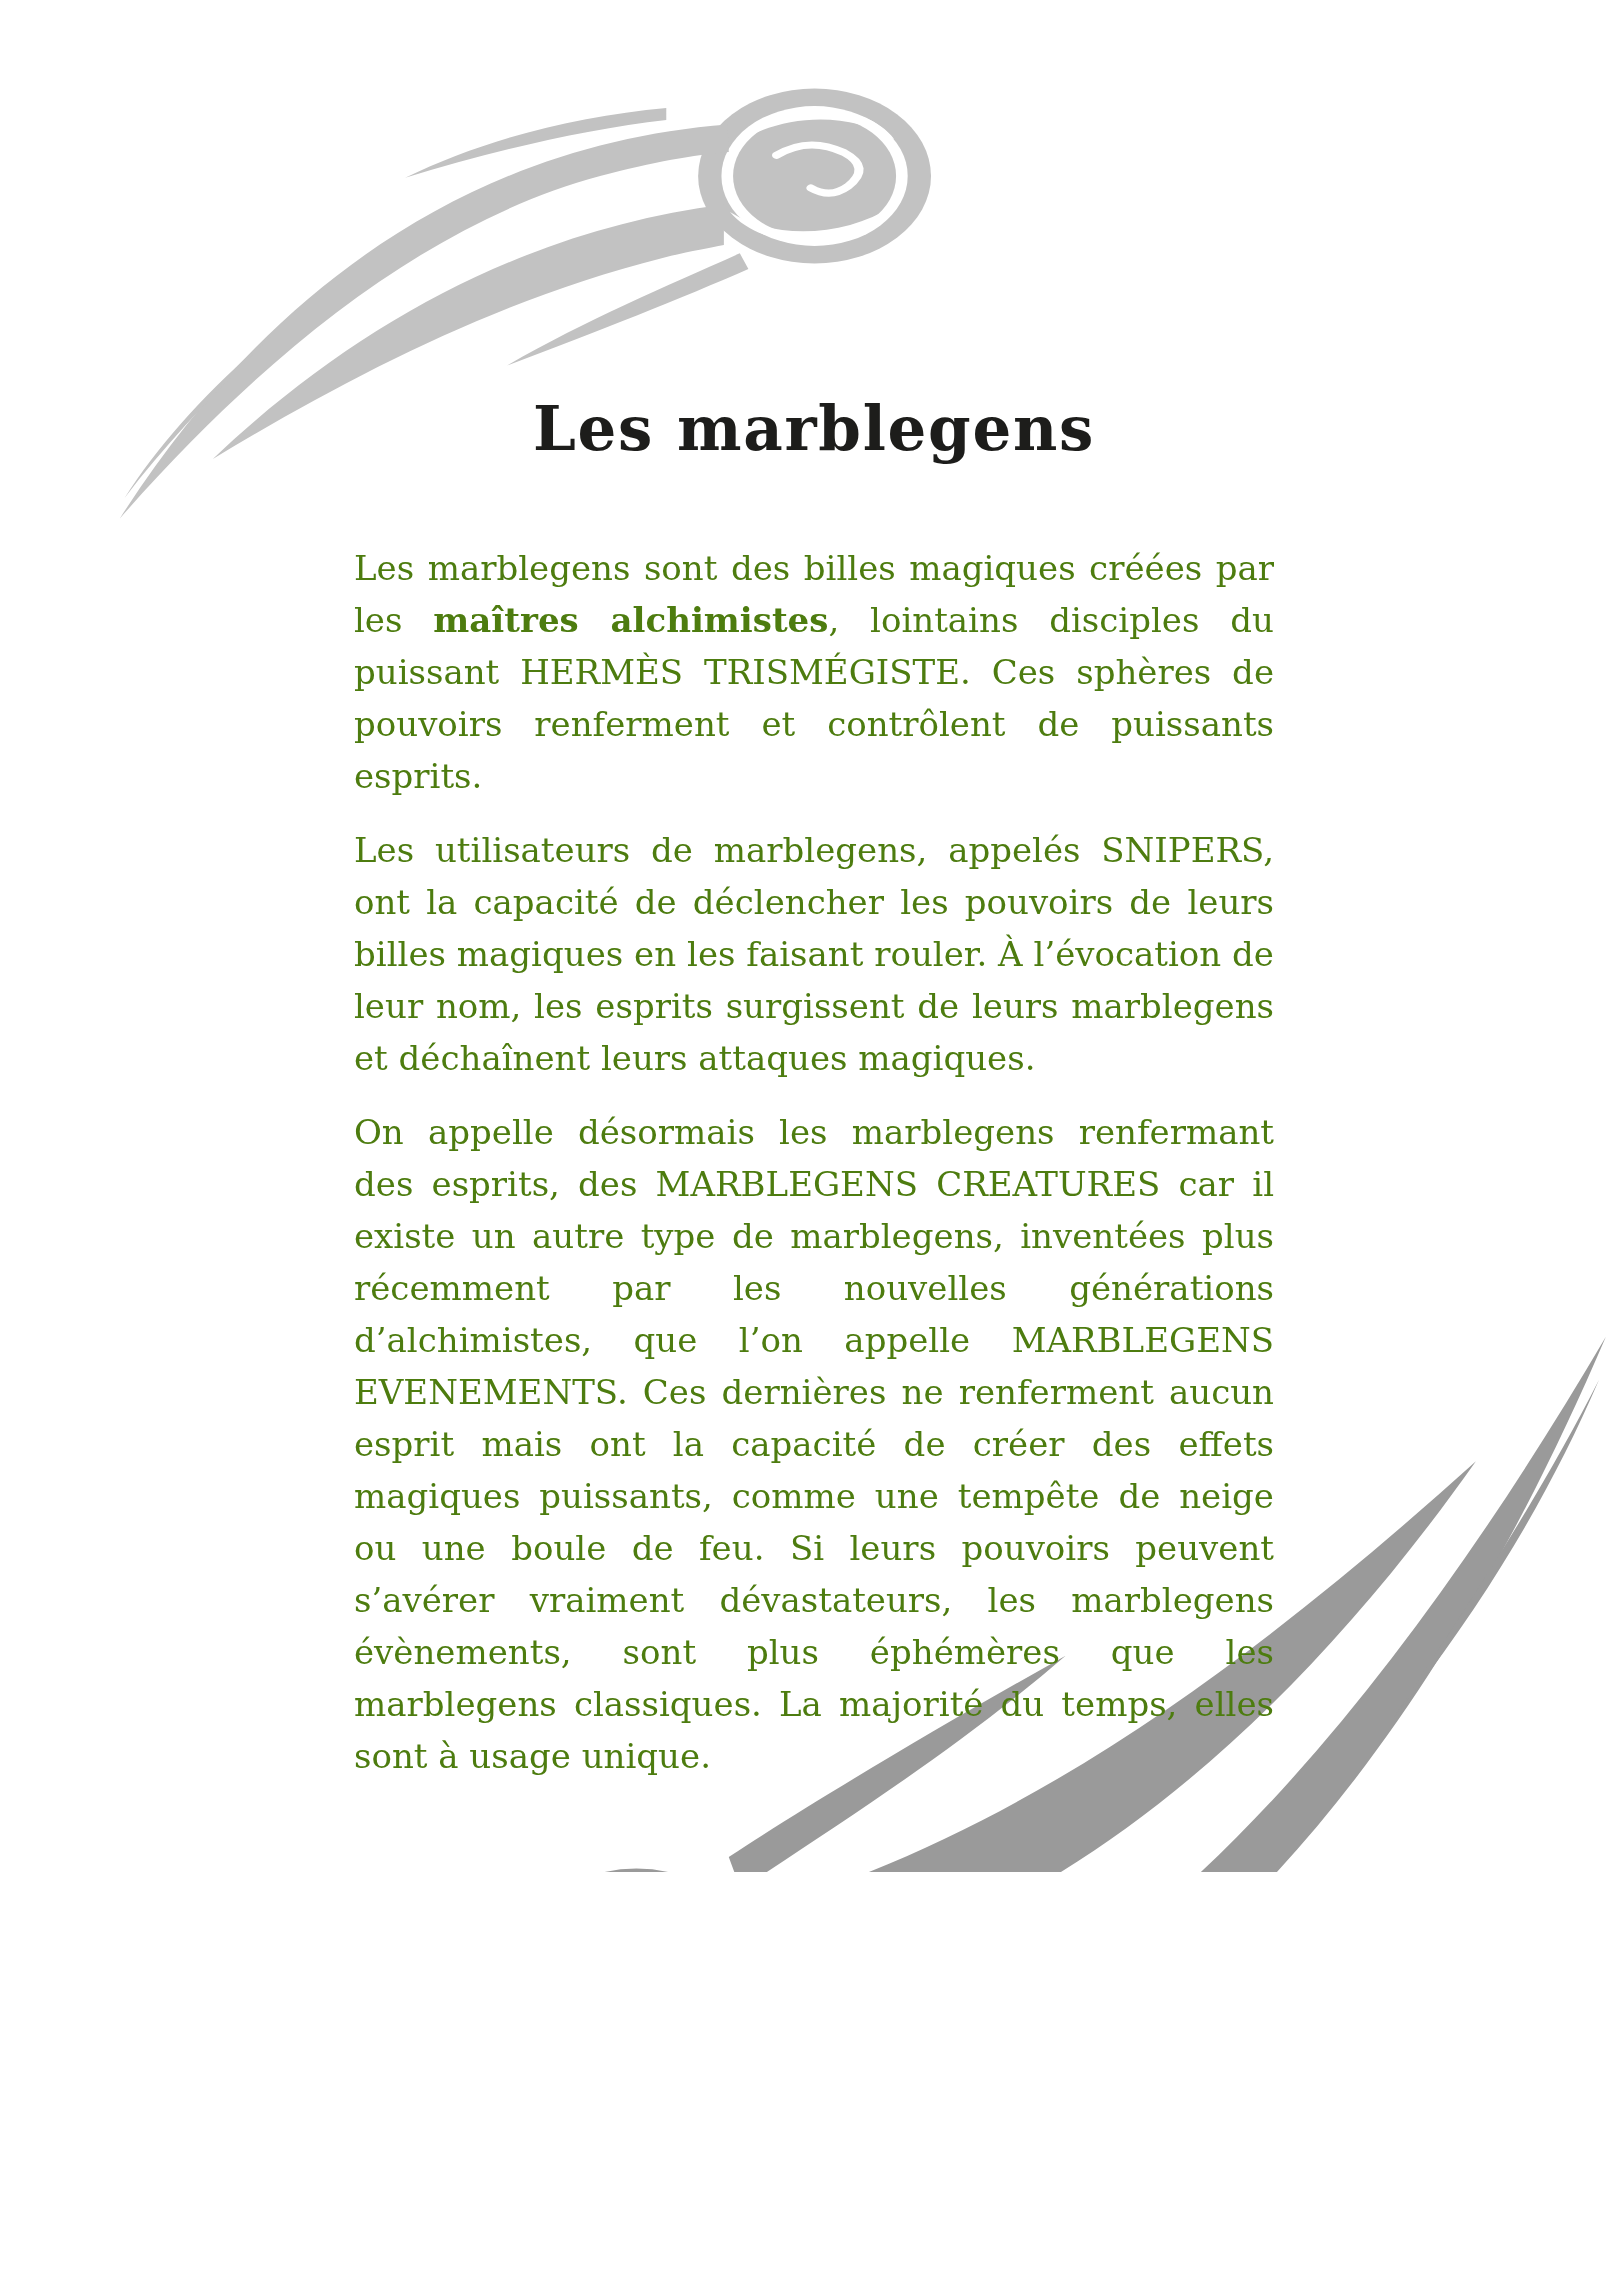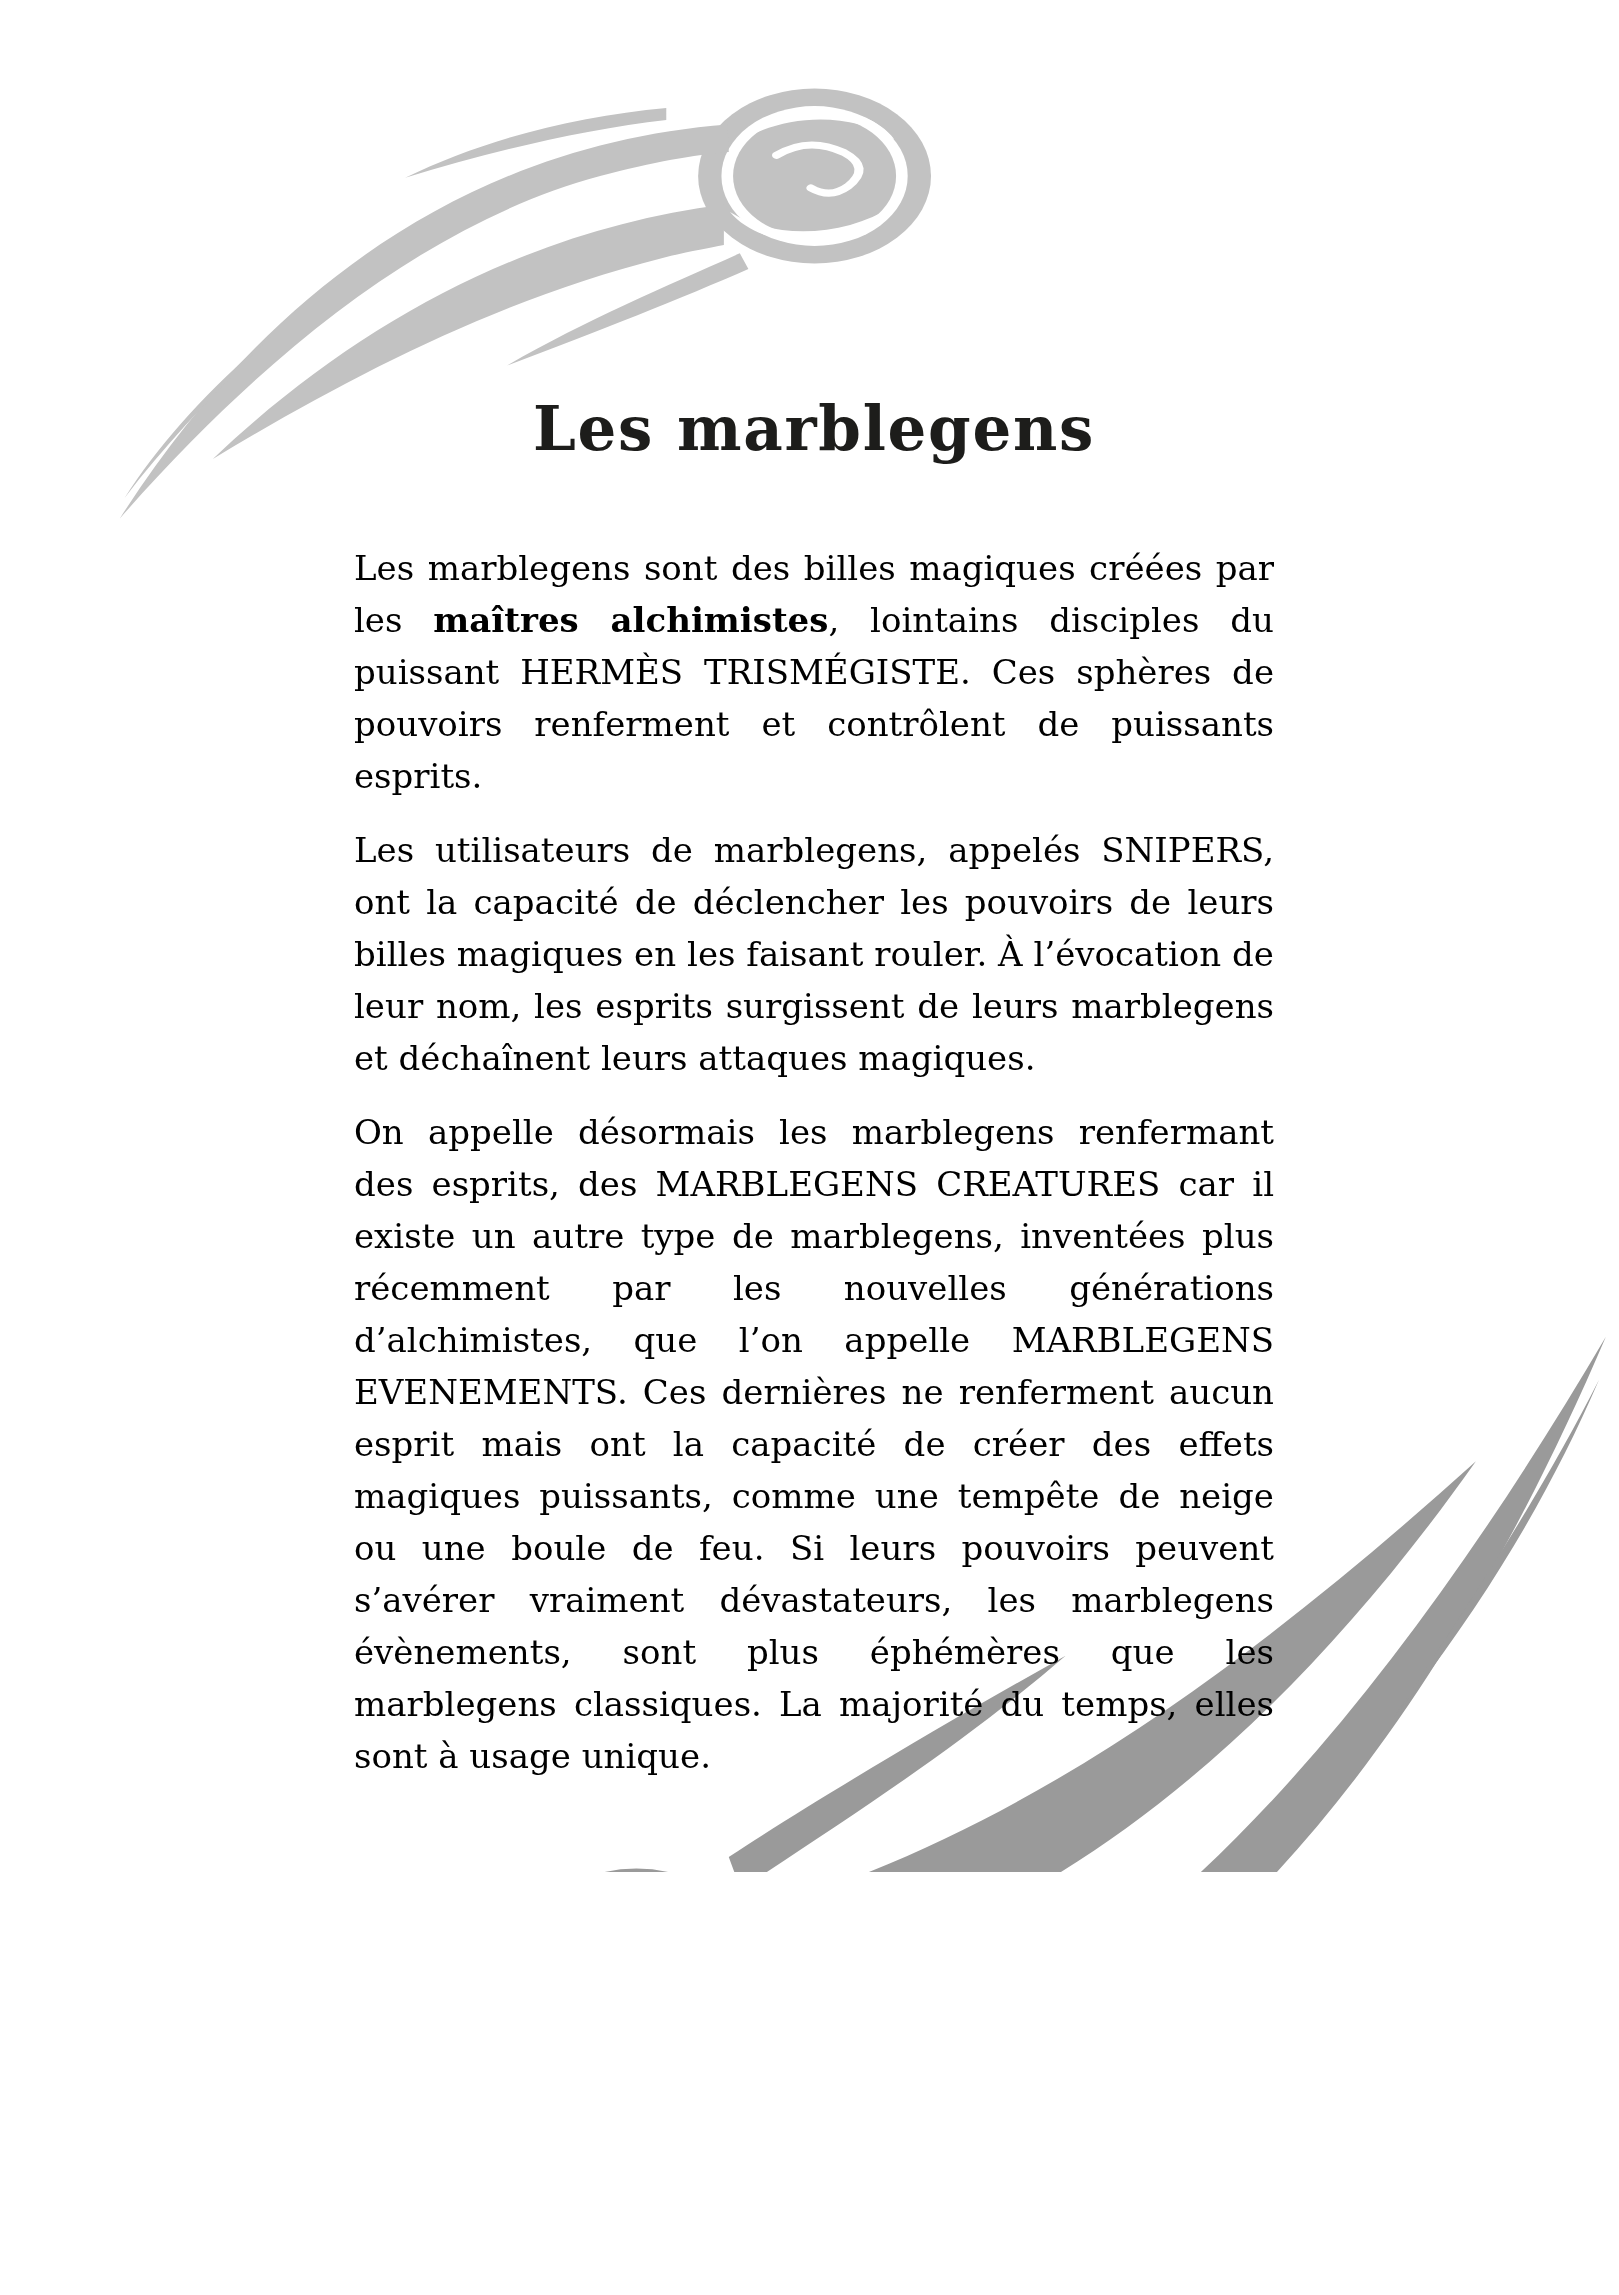--- a/index.html
+++ b/index.html
@@ -71,21 +71,21 @@
   <svg class="graphic graphic-top" viewBox="0 0 1330 1050" preserveAspectRatio="none" style="color: rgb(194, 194, 194);">
     <use href="#comet-art" transform="rotate(180 665 525)"></use>
   </svg>
 
   <svg class="graphic graphic-bottom" viewBox="0 0 1330 1050" preserveAspectRatio="none" style="color: rgb(154, 154, 154);">
     <use href="#comet-art"></use>
   </svg>
 
   <h1 class="page-title" style="color: rgb(29, 29, 27);">Les marblegens</h1>
 
-  <div class="body-text" style="color: #000000;">
+  <div class="body-text" style="color: #4d7c0f;">
 
   <p><span>Les marblegens sont des billes magiques créées par les </span><b>maîtres alchimistes</b><span>, lointains disciples du puissant HERMÈS TRISMÉGISTE. Ces sphères de pouvoirs renferment et contrôlent de puissants esprits.</span></p>
       <p><span>Les utilisateurs de marblegens, appelés SNIPERS, ont la capacité de déclencher les pouvoirs de leurs billes magiques en les faisant rouler. À l’évocation de leur nom, les esprits surgissent de leurs marblegens et déchaînent leurs attaques magiques.</span></p>
       <p><span>On appelle désormais les marblegens renfermant des esprits, des MARBLEGENS CREATURES car il existe un autre type de marblegens, inventées plus récemment par les nouvelles générations d’alchimistes,  que l’on appelle MARBLEGENS EVENEMENTS. Ces dernières ne renferment aucun esprit mais ont la capacité de créer des effets magiques puissants, comme une tempête de neige ou une boule de feu. Si leurs pouvoirs peuvent s’avérer vraiment dévastateurs, les marblegens évènements, sont plus éphémères que les marblegens classiques. La majorité du temps, elles sont à usage unique.</span></p>
     </div>
 
   <div class="page-number" style="color: rgb(29, 29, 27);">4</div>
 
 </div>
 

